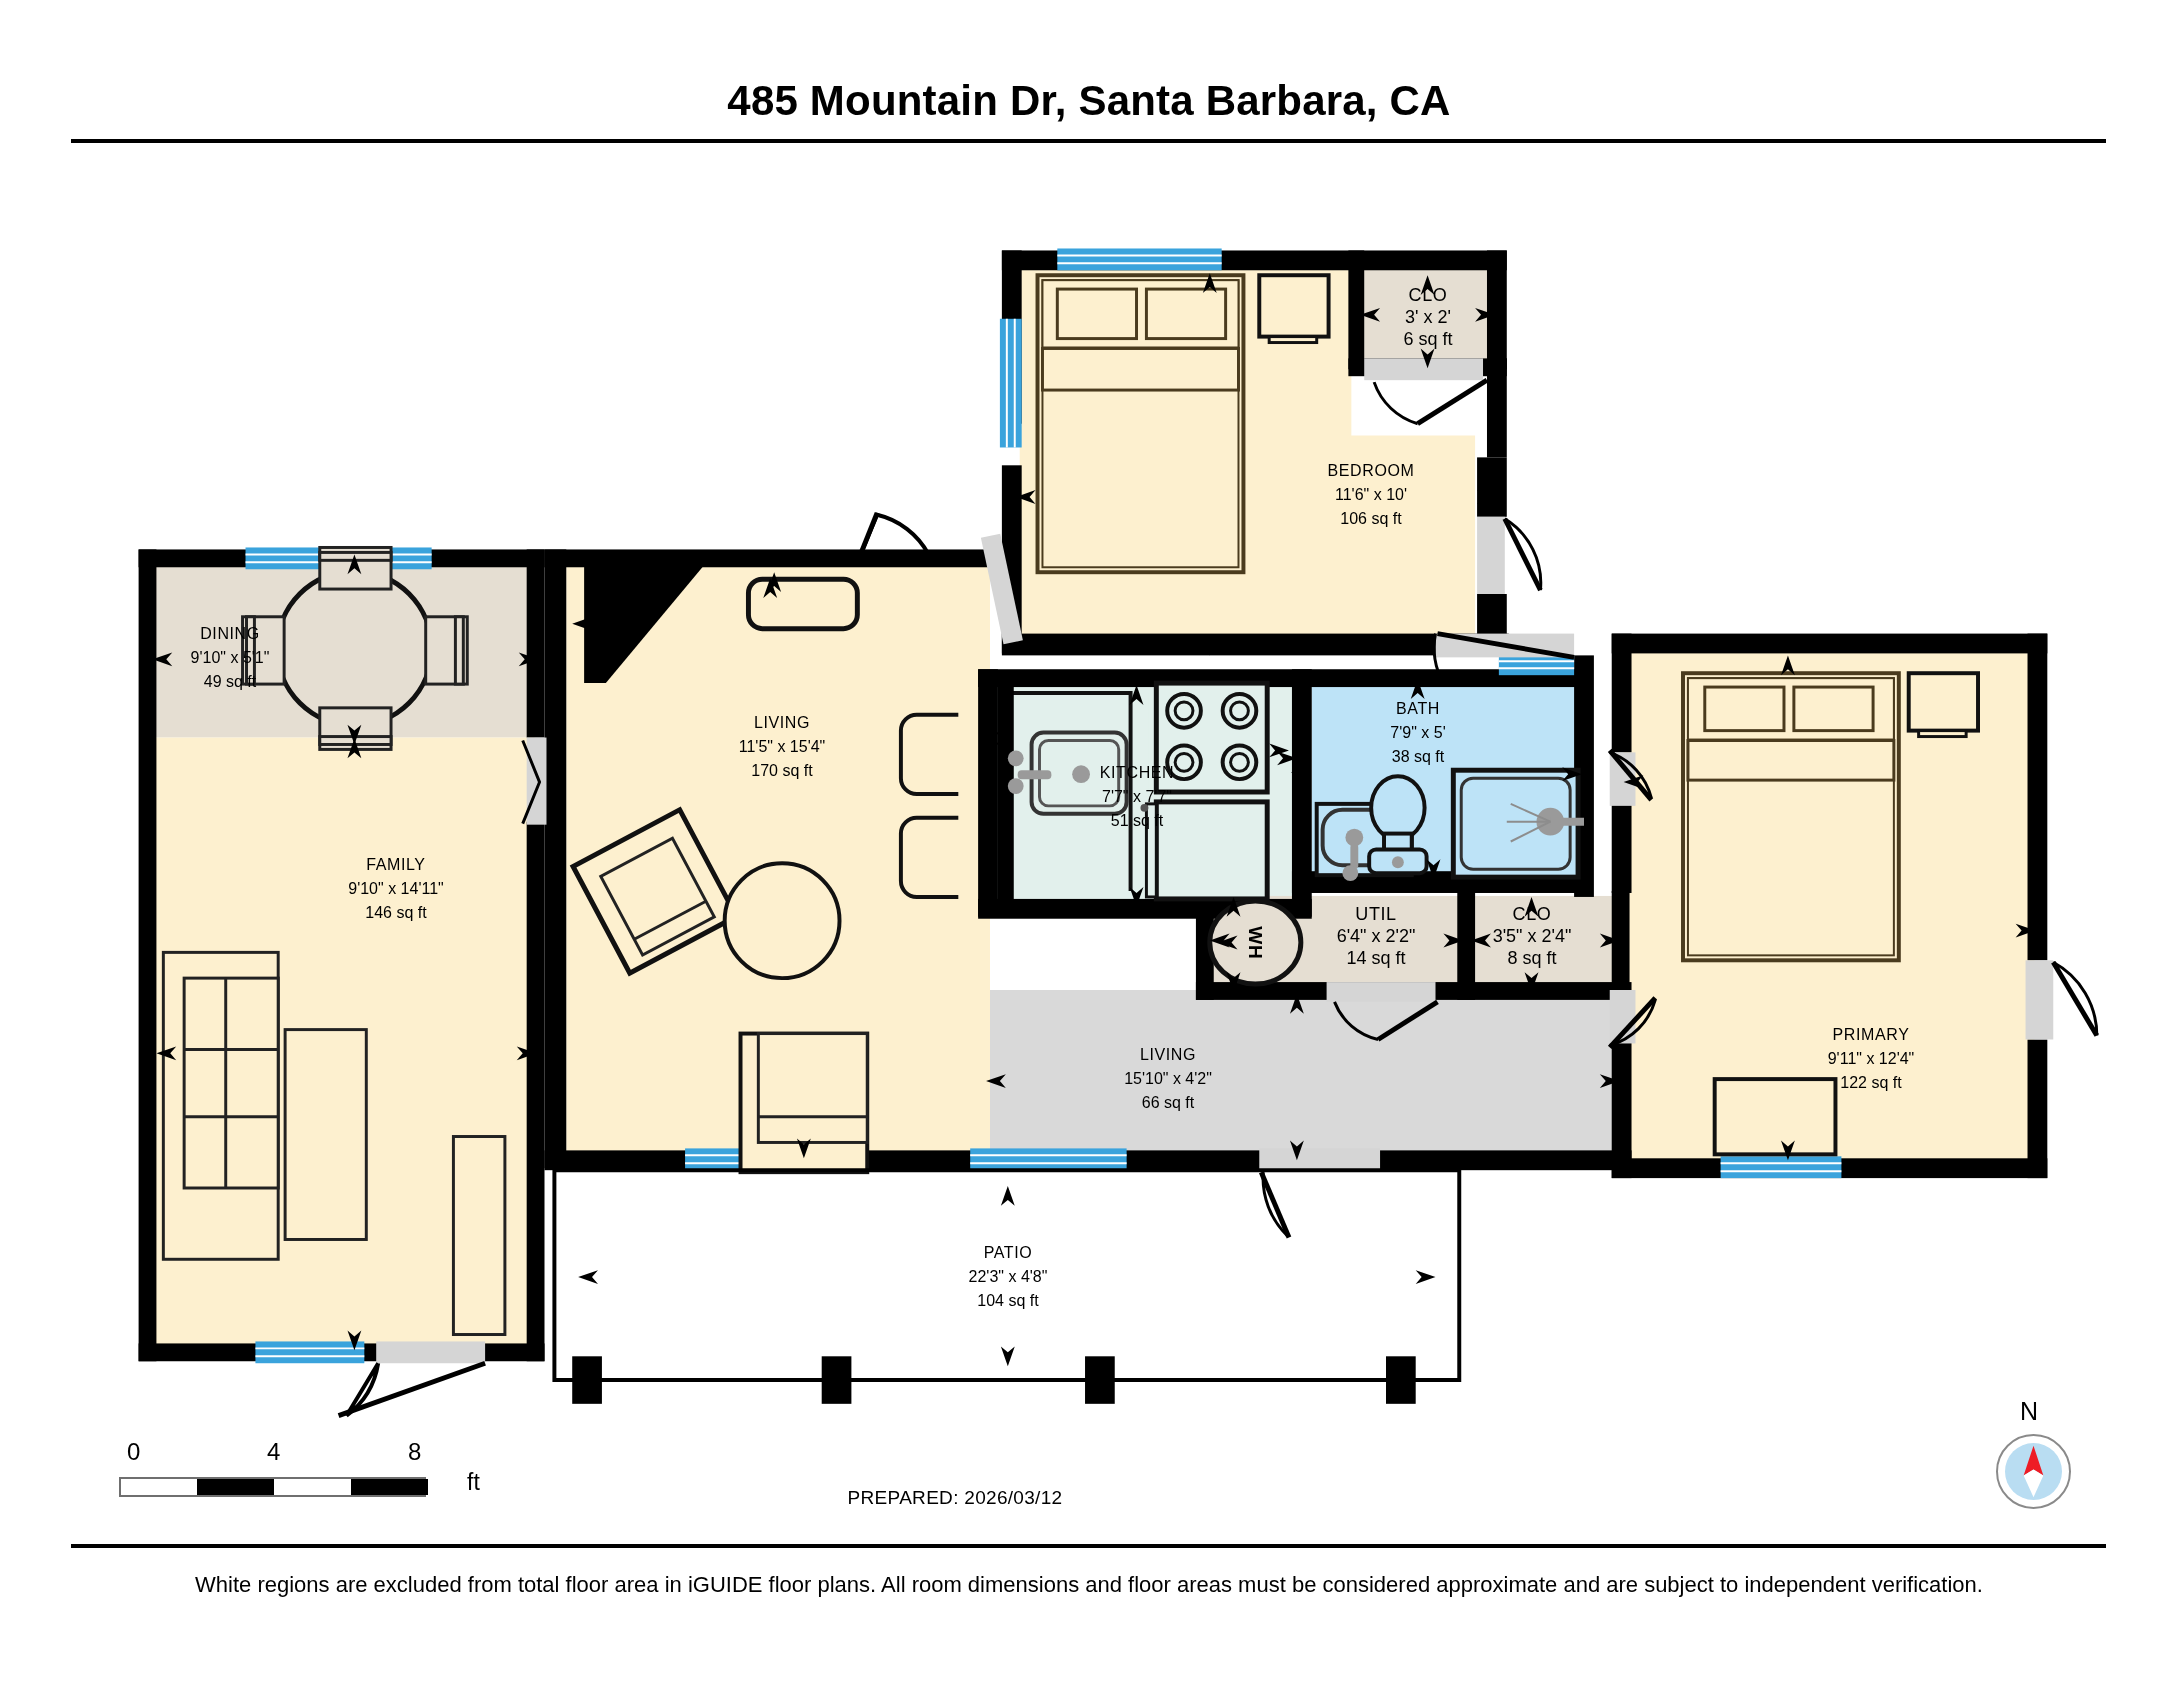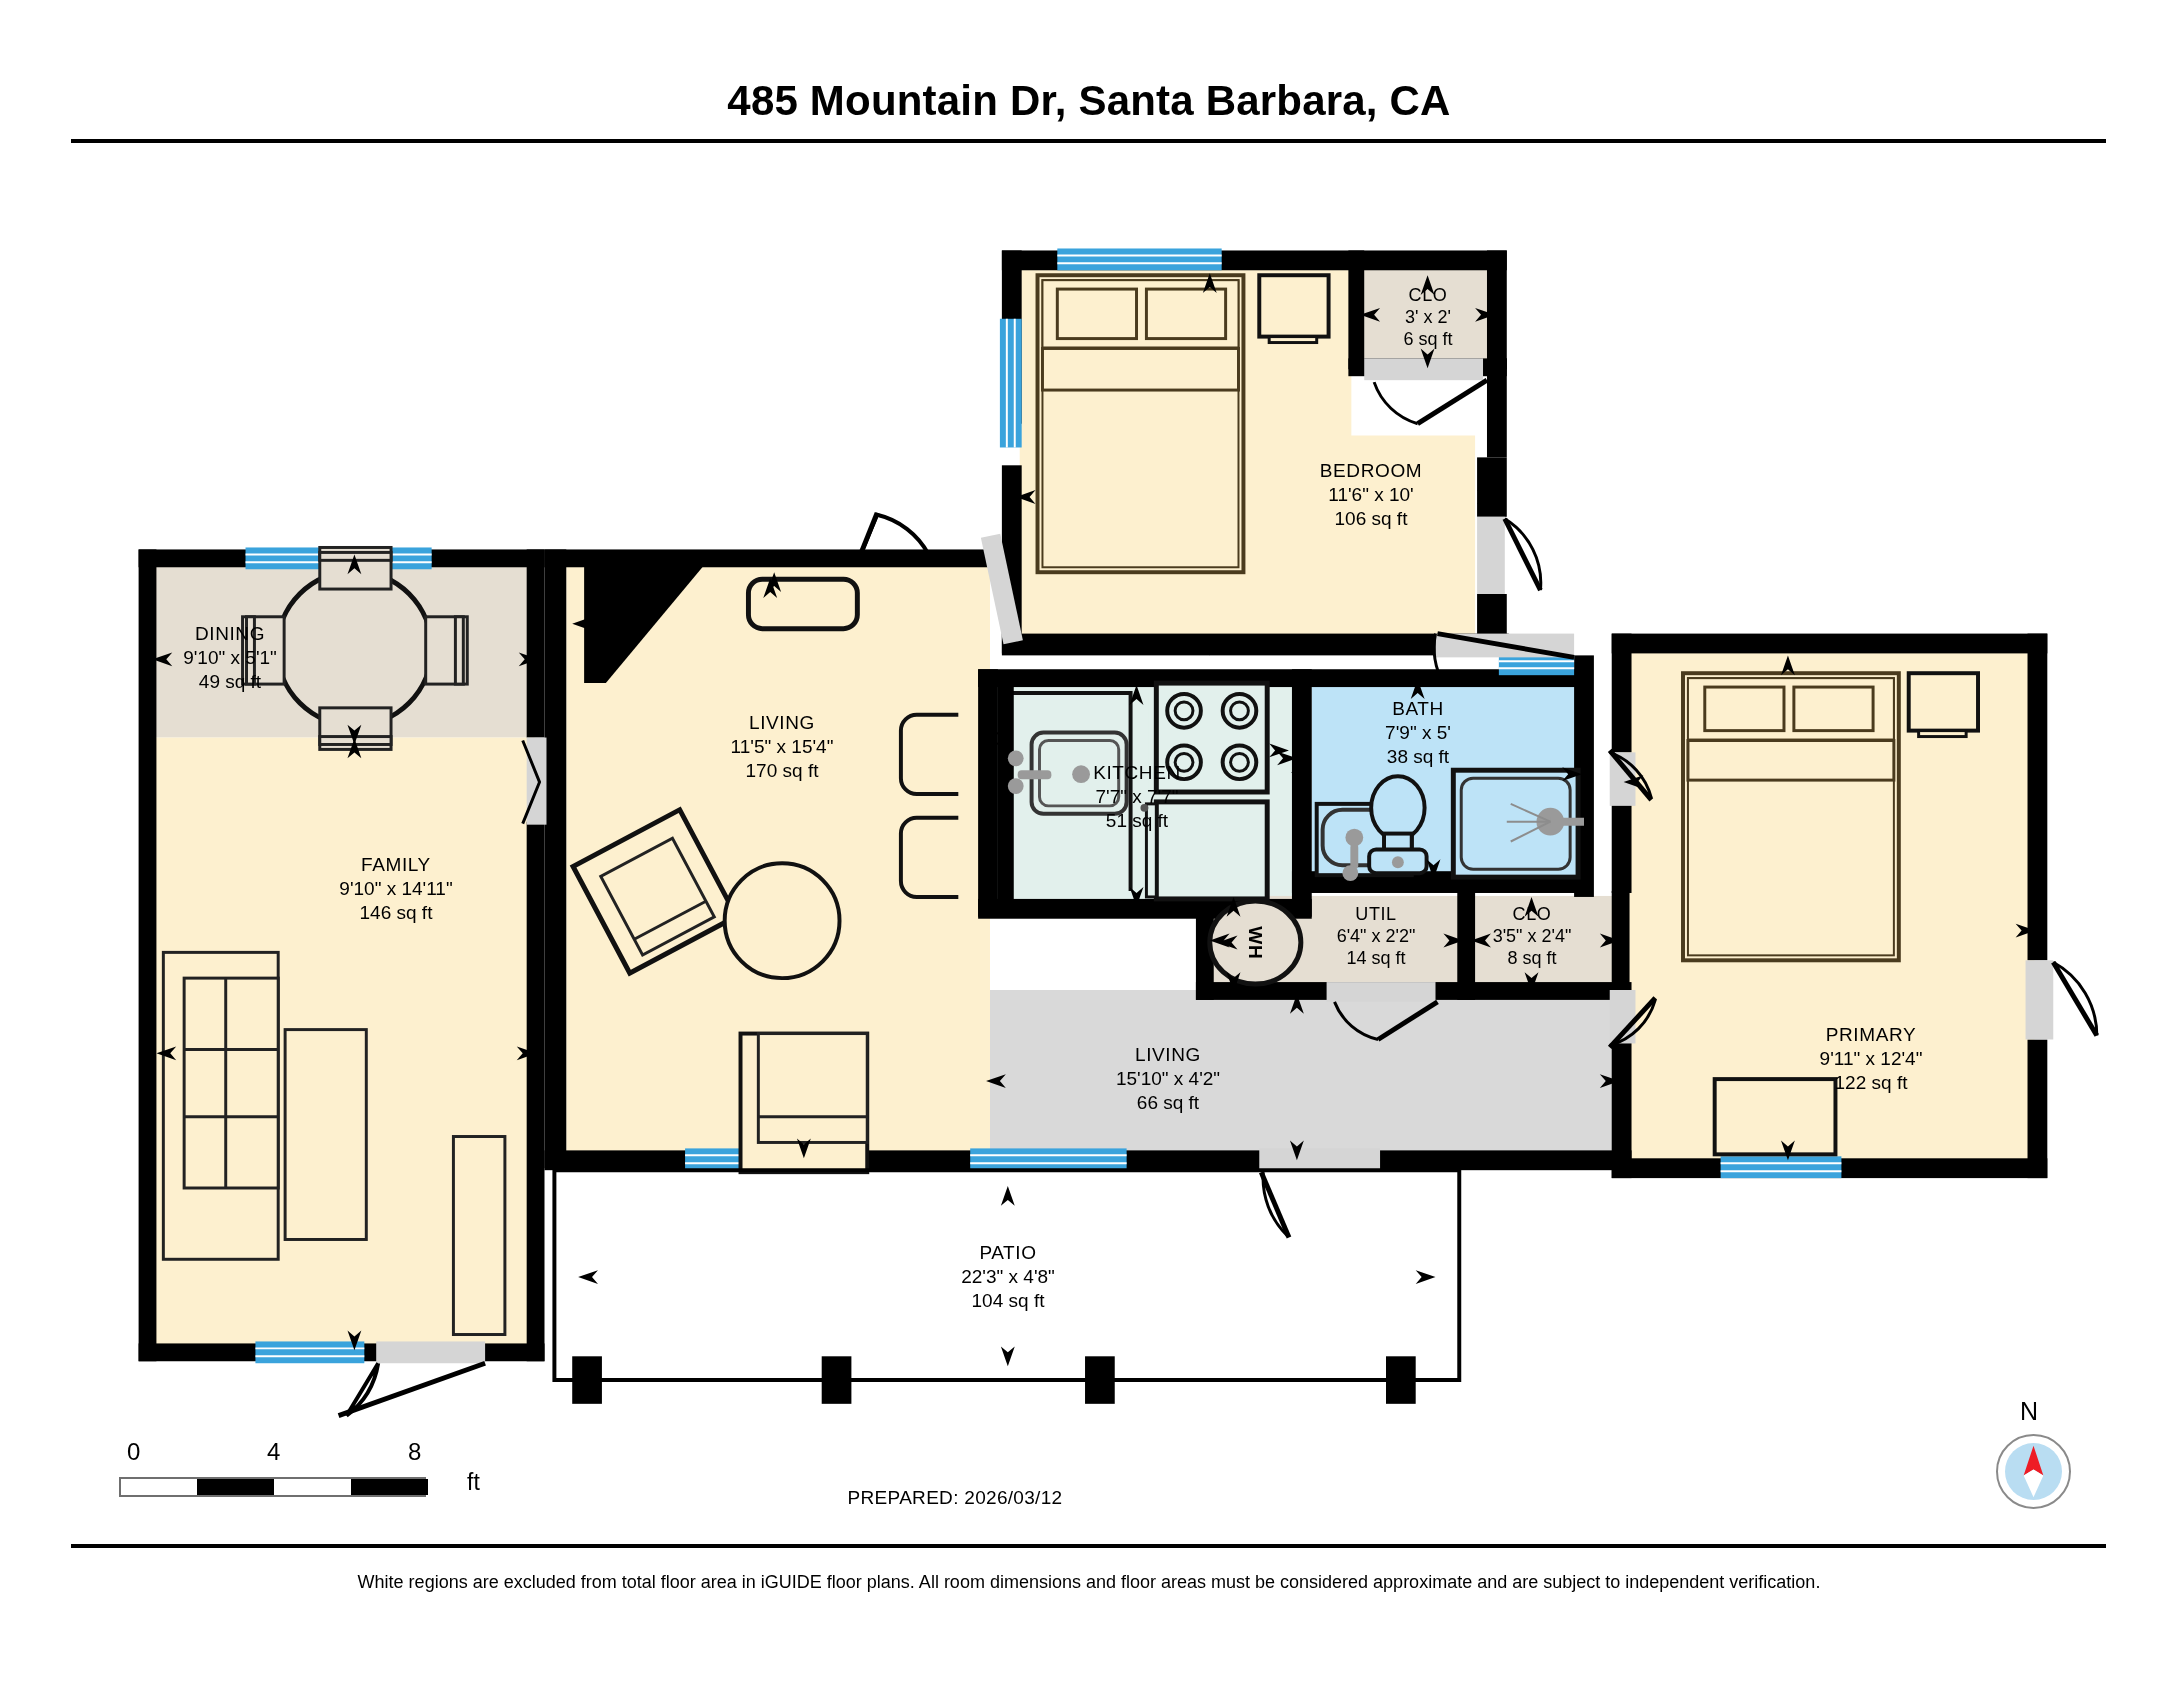--- a/index.html
+++ b/index.html
@@ -9,42 +9,42 @@
   
   .title{position:absolute;top:77px;left:0;width:2178px;text-align:center;
          font-size:42px;font-weight:bold;letter-spacing:0.2px;}
   .rule-top{position:absolute;left:71px;top:139px;width:2035px;height:4px;background:#000;}
   .subhead{position:absolute;top:156px;left:0;width:2178px;text-align:center;font-size:21px;}
   .subhead b{font-weight:bold;}
   .subhead .sp{display:inline-block;width:18px;}
 
   
   .rule-bot{position:absolute;left:71px;top:1544px;width:2035px;height:4px;background:#000;}
-  .disclaimer{position:absolute;left:0;top:1572px;width:2178px;text-align:center;font-size:18px;}
+  .disclaimer{position:absolute;left:0;top:1572px;width:2178px;text-align:center;font-size:22px;}
   .prepared{position:absolute;left:0;top:1487px;width:1910px;text-align:center;font-size:19px;letter-spacing:0.3px;}
 
   
   .scalebar{position:absolute;left:119px;top:1477px;width:307px;height:20px;
             border:2px solid #6f6f6f;box-sizing:border-box;background:#fff;}
   .scalebar i{position:absolute;top:0;height:100%;background:#000;display:block;}
   .sb-n{position:absolute;font-size:24px;top:1438px;}
   .sb-ft{position:absolute;left:440px;top:1469px;font-size:23px;margin-left:27px;}
 
   
   .compass{position:absolute;left:1996px;top:1434px;width:75px;height:75px;border:2px solid #8a8a8a;
            border-radius:50%;background:#fff;box-sizing:border-box;}
   .compass .disc{position:absolute;left:7px;top:7px;width:57px;height:57px;border-radius:50%;background:#b9ddf2;}
   .compass-n{position:absolute;left:2020px;top:1397px;font-size:25px;}
 
   
   .plan{position:absolute;left:0;top:0;width:2178px;height:1683px;}
   .plan svg{position:absolute;left:0;top:0;}
 
   
-  .rlabel{position:absolute;text-align:center;font-size:19px;line-height:24px;white-space:nowrap;
+  .rlabel{position:absolute;text-align:center;font-size:16px;line-height:24px;white-space:nowrap;
           transform:translate(-50%,-50%);pointer-events:none;}
   .rlabel .nm{letter-spacing:0.6px;}
   .rlabel.sm{font-size:18px;line-height:22px;}
   .fp-label{position:absolute;font-size:21px;transform:translate(-50%,-50%);}
   .wh-label{position:absolute;font-size:19px;font-weight:bold;letter-spacing:1px;
             transform:translate(-50%,-50%) rotate(90deg);}
 </style>
 </head>
 <body>
 

